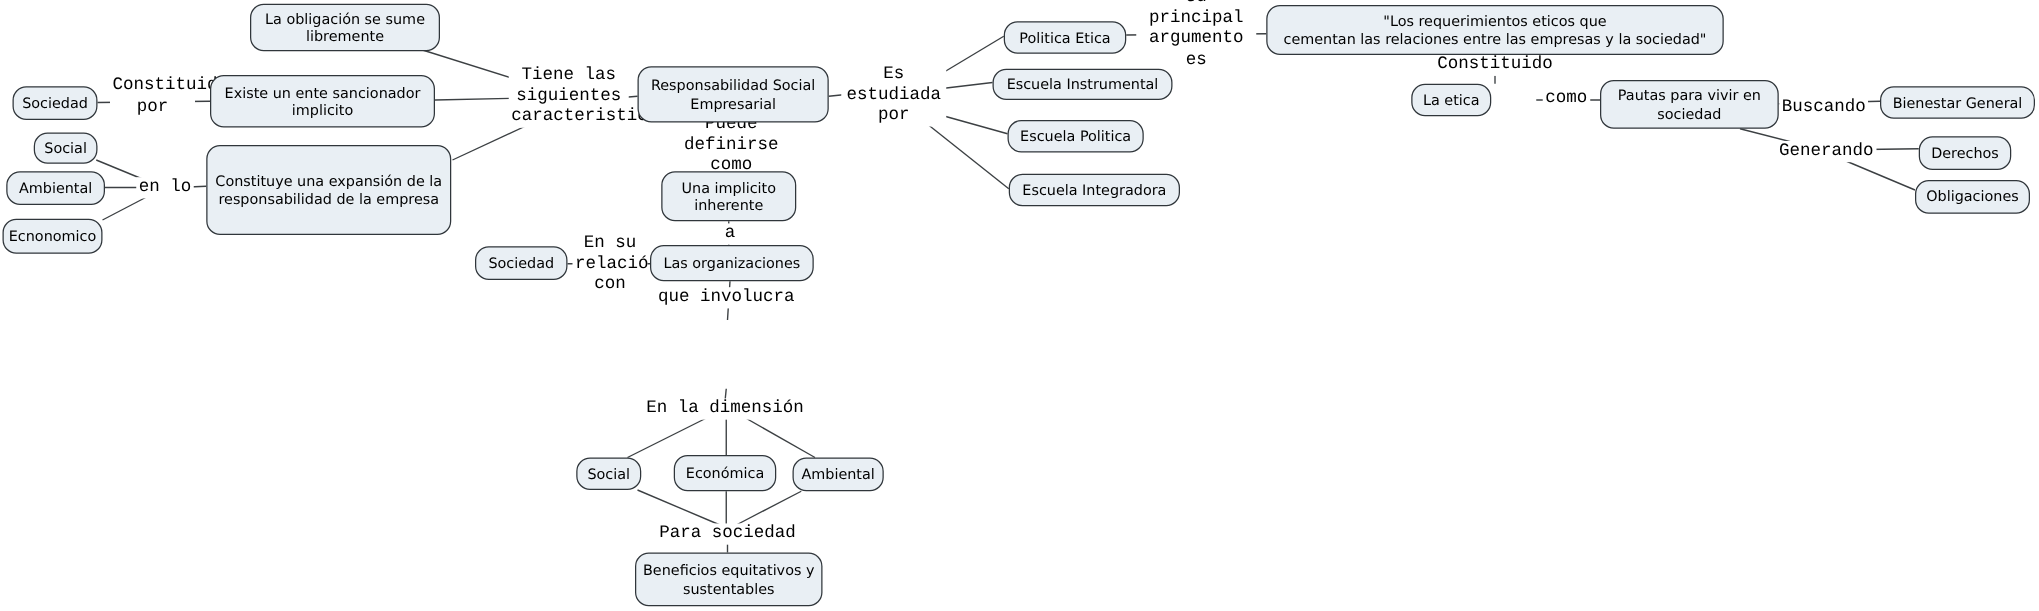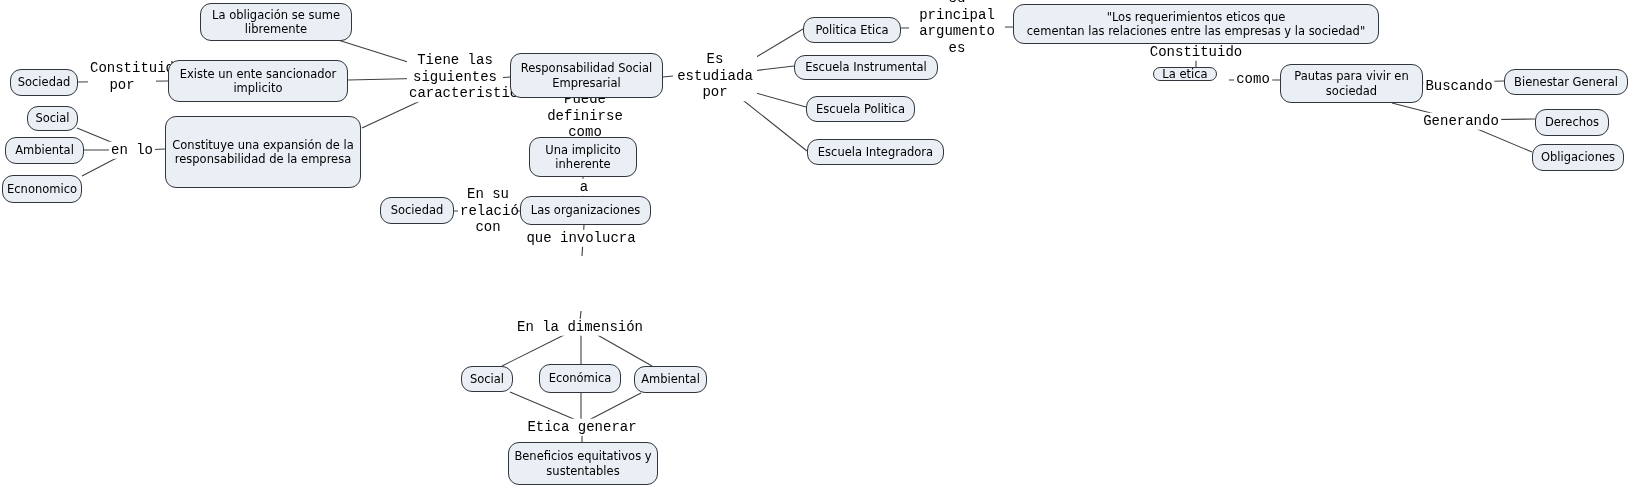--- a/index.html
+++ b/index.html
@@ -79,21 +79,21 @@
   </svg>
 
   <div class="label" style="left:122px;top:77px;width:64px">Constituido por</div>
   <div class="label nowrap" style="left:132px;top:150px">en lo</div>
   <div class="label" style="left:455px;top:77px;width:92px">Tiene las siguientes caracteristicas</div>
   <div class="label" style="left:585px;top:116px;width:96px">Puede definirse como</div>
   <div class="label nowrap" style="left:584px;top:187px">a</div>
   <div class="label" style="left:488px;top:211px;width:56px">En su relación con</div>
   <div class="label nowrap" style="left:581px;top:238px">que involucra</div>
   <div class="label nowrap" style="left:580px;top:327px">En la dimensión</div>
-  <div class="label nowrap" style="left:582px;top:427px">Etica generar</div>
+  <div class="label nowrap" style="left:582px;top:427px">Para sociedad</div>
   <div class="label" style="left:715px;top:76px;width:80px">Es estudiada por</div>
   <div class="label" style="left:957px;top:23px;width:92px">su principal argumento es</div>
   <div class="label nowrap" style="left:1196px;top:52px">Constituido</div>
   <div class="label nowrap" style="left:1253px;top:79px">como</div>
   <div class="label nowrap" style="left:1459px;top:86px">Buscando</div>
   <div class="label nowrap" style="left:1461px;top:121px">Generando</div>
 
   <div class="node" style="left:200px;top:3px;width:152px;height:38px">La obligación se sume libremente</div>
   <div class="node" style="left:10px;top:69px;width:68px;height:27px">Sociedad</div>
   <div class="node" style="left:168px;top:60px;width:180px;height:42px">Existe un ente sancionador implicito</div>
@@ -108,19 +108,19 @@
   <div class="node" style="left:461px;top:366px;width:52px;height:26px">Social</div>
   <div class="node" style="left:539px;top:364px;width:82px;height:29px">Económica</div>
   <div class="node" style="left:634px;top:366px;width:73px;height:27px">Ambiental</div>
   <div class="node" style="left:508px;top:442px;width:150px;height:43px">Beneficios equitativos y sustentables</div>
   <div class="node" style="left:803px;top:17px;width:98px;height:26px">Politica Etica</div>
   <div class="node" style="left:794px;top:55px;width:144px;height:25px">Escuela Instrumental</div>
   <div class="node" style="left:806px;top:96px;width:109px;height:26px">Escuela Politica</div>
   <div class="node" style="left:807px;top:139px;width:137px;height:26px">Escuela Integradora</div>
   <div class="node prelines" style="left:1013px;top:4px;width:366px;height:40px">"Los requerimientos eticos que
 cementan las relaciones entre las empresas y la sociedad"</div>
-  <div class="node" style="left:1153px;top:67px;width:64px;height:14px">La etica</div>
+  <div class="node" style="left:1129px;top:67px;width:64px;height:26px">La etica</div>
   <div class="node" style="left:1280px;top:64px;width:143px;height:39px">Pautas para vivir en sociedad</div>
   <div class="node" style="left:1504px;top:69px;width:124px;height:26px">Bienestar General</div>
   <div class="node" style="left:1535px;top:109px;width:74px;height:27px">Derechos</div>
   <div class="node" style="left:1532px;top:144px;width:92px;height:27px">Obligaciones</div>
 
 </div>
 
 </body></html>

